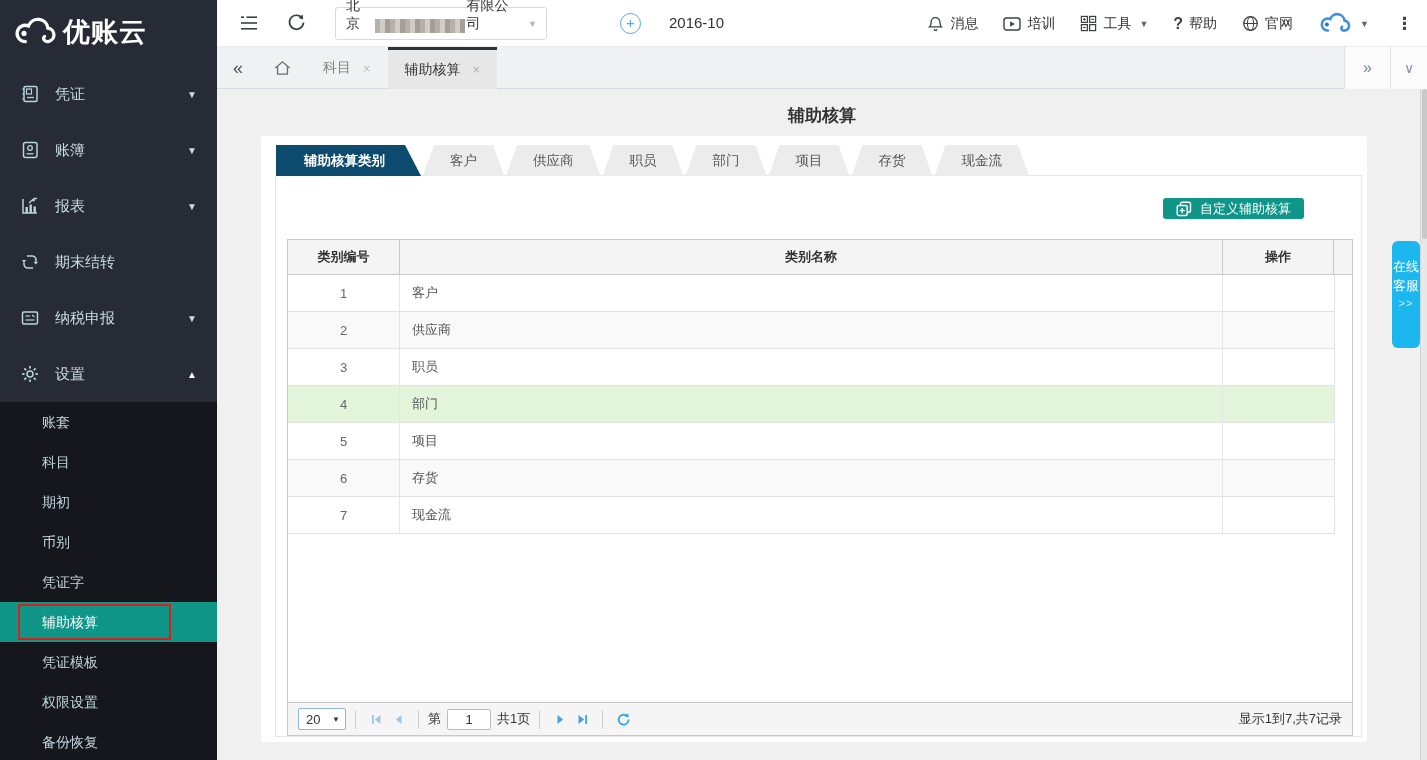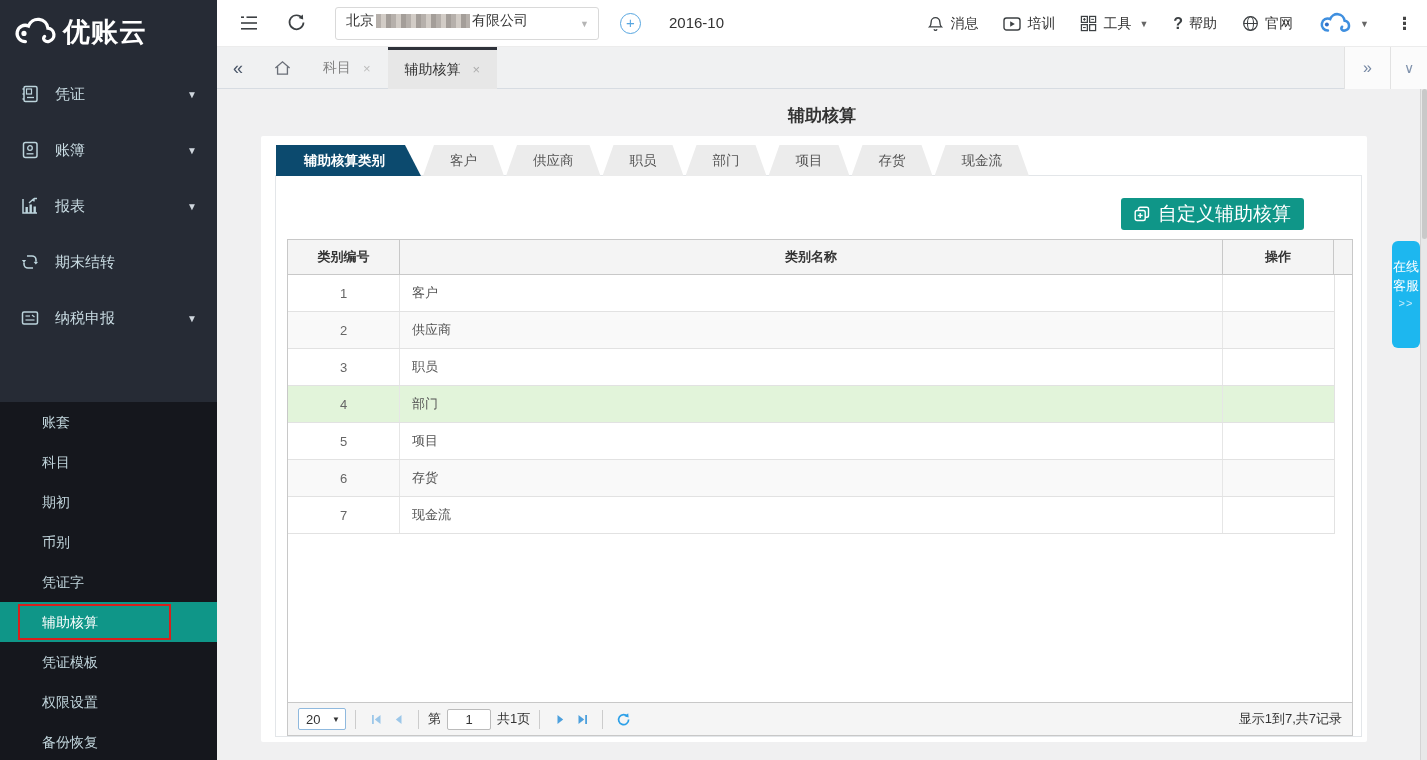--- a/index.html
+++ b/index.html
@@ -19,21 +19,21 @@
   .submenu { position:absolute; top:402px; left:0; right:0; bottom:0; background:#15171d; }
   .sub-item { position:relative; height:40px; line-height:40px; padding-left:42px; color:#c2d6dd; font-size:14px; cursor:pointer; }
   .sub-item.active { background:#0f9688; color:#fff; }
   .red-box { position:absolute; left:18px; top:2px; width:153px; height:36px; border:2px solid #d8201c; pointer-events:none; }
 
   
   .topbar { position:absolute; left:217px; top:0; width:1210px; height:47px; background:#fff; border-bottom:1px solid #ececec; z-index:4; }
   .icon-btn { position:absolute; cursor:pointer; }
   .collapse-btn { left:23px; top:15px; }
   .refresh-btn { left:70px; top:13px; }
-  .company-select { position:absolute; left:118px; top:7px; width:264px; height:33px; border:1px solid #d9d9d9; border-radius:3px; background:#fff; display:flex; align-items:center; padding:0 26px 6px 10px; font-size:14px; color:#333; cursor:pointer; }
+  .company-select { position:absolute; left:118px; top:7px; width:212px; height:33px; border:1px solid #d9d9d9; border-radius:3px; background:#fff; display:flex; align-items:flex-end; padding:0 26px 6px 10px; font-size:14px; color:#333; cursor:pointer; }
   .redacted { display:inline-block; width:94px; height:14px; margin:0 2px; background:
       repeating-linear-gradient(90deg,#b6b0ab 0 5px,#d2ccc6 5px 10px,#a49e99 10px 15px),
       repeating-linear-gradient(0deg,rgba(255,255,255,.25) 0 4px,rgba(0,0,0,.12) 4px 8px); }
   .cs-caret { position:absolute; right:9px; top:11px; font-size:9px; color:#b5b5b5; }
   .add-circle { position:absolute; left:403px; top:13px; width:21px; height:21px; border:1px solid #57a6e0; border-radius:50%; color:#57a6e0; font-size:15px; line-height:18px; text-align:center; cursor:pointer; }
   .period { position:absolute; left:452px; top:14px; font-size:15px; color:#333; }
   .topbar-right { position:absolute; right:12px; top:0; height:47px; display:flex; align-items:center; gap:25px; }
   .tb-item { display:flex; align-items:center; gap:6px; font-size:14px; color:#333; cursor:pointer; }
   .tb-caret { font-size:9px; color:#666; margin-left:2px; }
   .kebab { font-size:17px; color:#444; font-weight:bold; padding:0 2px; cursor:pointer; }
@@ -53,21 +53,21 @@
   .ts-btn.last { width:37px; font-size:14px; color:#8193ad; }
 
   
   .content { position:absolute; left:217px; top:89px; width:1210px; height:671px; background:#f0f0f1; }
   .page-title { position:absolute; top:15px; left:0; width:100%; text-align:center; font-size:17px; font-weight:bold; color:#333; }
   .card { position:absolute; left:44px; top:47px; width:1106px; height:606px; background:#fff; border-radius:2px; }
   .ptabs { position:absolute; left:15px; top:9px; height:31px; display:flex; gap:2px; z-index:2; }
   .ptab { height:31px; line-height:31px; padding:0 27px; background:#ececec; color:#555; font-size:13.5px; cursor:pointer; clip-path:polygon(11px 0, calc(100% - 11px) 0, 100% 100%, 0 100%); white-space:nowrap; }
   .ptab.active { background:#0c4a6e; color:#fff; font-weight:bold; padding:0 36px 0 28px; clip-path:polygon(0 0, calc(100% - 16px) 0, 100% 100%, 0 100%); }
   .panel { position:absolute; left:14px; top:39px; width:1087px; height:562px; border:1px solid #e3e6e9; background:#fff; }
-  .custom-btn { position:absolute; top:22px; right:57px; height:32px; background:#0f9688; color:#fff; font-size:19px; border:none; border-radius:3px; display:flex; align-items:center; gap:8px; padding:0 13px; cursor:pointer; font-family:inherit; }
+  .custom-btn { position:absolute; top:22px; right:57px; height:21px; background:#0f9688; color:#fff; font-size:13px; border:none; border-radius:3px; display:flex; align-items:center; gap:8px; padding:0 13px; cursor:pointer; font-family:inherit; }
 
   .grid { position:absolute; left:11px; top:63px; width:1066px; height:497px; border:1px solid #c8c8c8; background:#fff; }
   .ghead { display:flex; height:35px; background:#f4f4f4; border-bottom:1px solid #c8c8c8; font-size:13px; font-weight:bold; color:#333; }
   .ghead .hc { display:flex; align-items:center; justify-content:center; border-right:1px solid #c8c8c8; }
   .hc-id { width:112px; } .hc-name { width:823px; } .hc-op { width:111px; } .hc-fill { flex:1; border-right:none !important; }
   .gbody { }
   .grow { display:flex; width:1047px; height:37px; border-bottom:1px solid #e2e2e2; border-right:1px solid #e2e2e2; font-size:13px; background:#fff; cursor:pointer; }
   .grow.alt { background:#f9f9f9; }
   .grow.hl { background:#e2f4da; }
   .cell-id { width:112px; display:flex; align-items:center; justify-content:center; color:#666; border-right:1px solid #e6e6e6; }
@@ -163,20 +163,39 @@
         <span class="mi-icon">
           <svg width="20" height="20" viewBox="0 0 20 20">
               <rect x="2.5" y="4" width="15" height="12" rx="1.5" fill="none" stroke="#bcd4dc" stroke-width="1.5"></rect>
               <line x1="5.5" y1="8" x2="10" y2="8" stroke="#bcd4dc" stroke-width="1.2"></line>
               <line x1="5.5" y1="12" x2="14.5" y2="12" stroke="#bcd4dc" stroke-width="1.2"></line>
               <line x1="12" y1="7" x2="14.5" y2="9" stroke="#bcd4dc" stroke-width="1.2"></line>
             </svg>
         </span>
         <span>纳税申报</span>
         <span class="mi-caret">▼</span>
+      </div>
+      <div class="menu-item expanded">
+        <span class="mi-icon">
+          <svg width="20" height="20" viewBox="0 0 20 20">
+              <circle cx="10" cy="10" r="3" fill="none" stroke="#bcd4dc" stroke-width="1.5"></circle>
+              <g stroke="#bcd4dc" stroke-width="1.7">
+                <line x1="10" y1="2" x2="10" y2="4.6"></line>
+                <line x1="10" y1="15.4" x2="10" y2="18"></line>
+                <line x1="2" y1="10" x2="4.6" y2="10"></line>
+                <line x1="15.4" y1="10" x2="18" y2="10"></line>
+                <line x1="4.3" y1="4.3" x2="6.2" y2="6.2"></line>
+                <line x1="13.8" y1="13.8" x2="15.7" y2="15.7"></line>
+                <line x1="4.3" y1="15.7" x2="6.2" y2="13.8"></line>
+                <line x1="13.8" y1="6.2" x2="15.7" y2="4.3"></line>
+              </g>
+            </svg>
+        </span>
+        <span>设置</span>
+        <span class="mi-caret">▲</span>
       </div>
     </div>
 
     <div class="submenu">
       <div class="sub-item"><span>账套</span></div>
       <div class="sub-item"><span>科目</span></div>
       <div class="sub-item"><span>期初</span></div>
       <div class="sub-item"><span>币别</span></div>
       <div class="sub-item"><span>凭证字</span></div>
       <div class="sub-item active">

